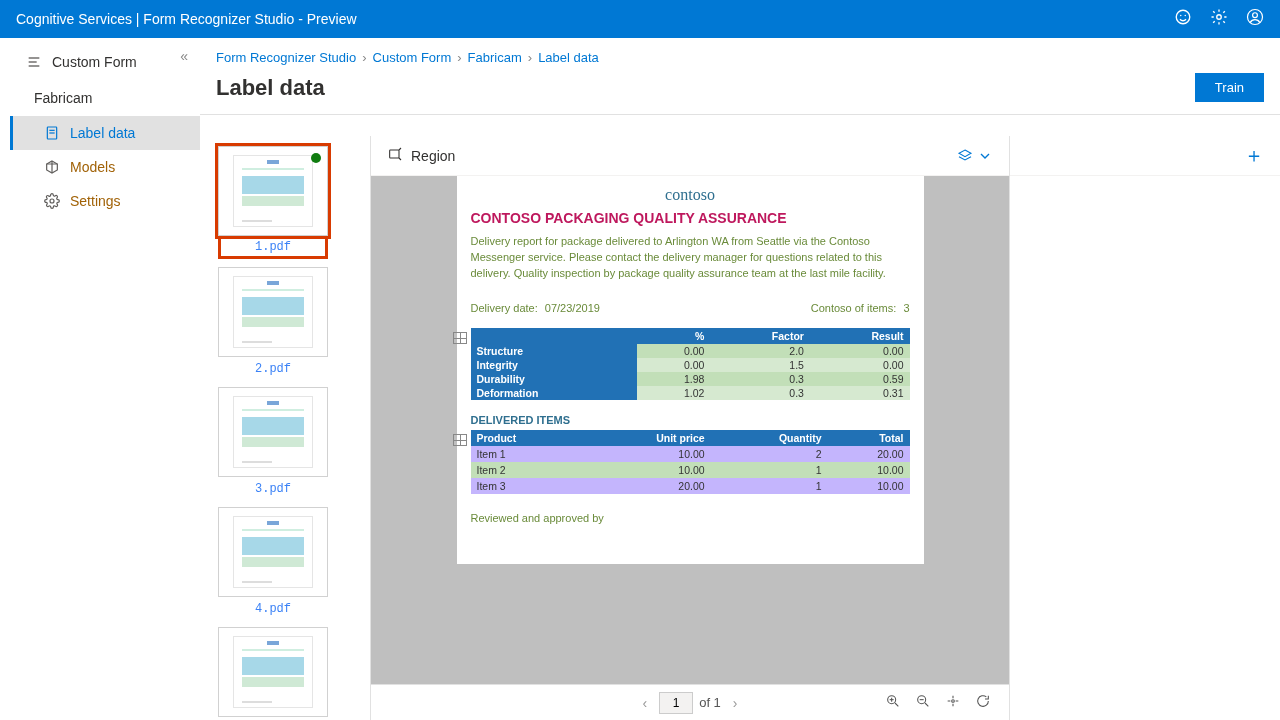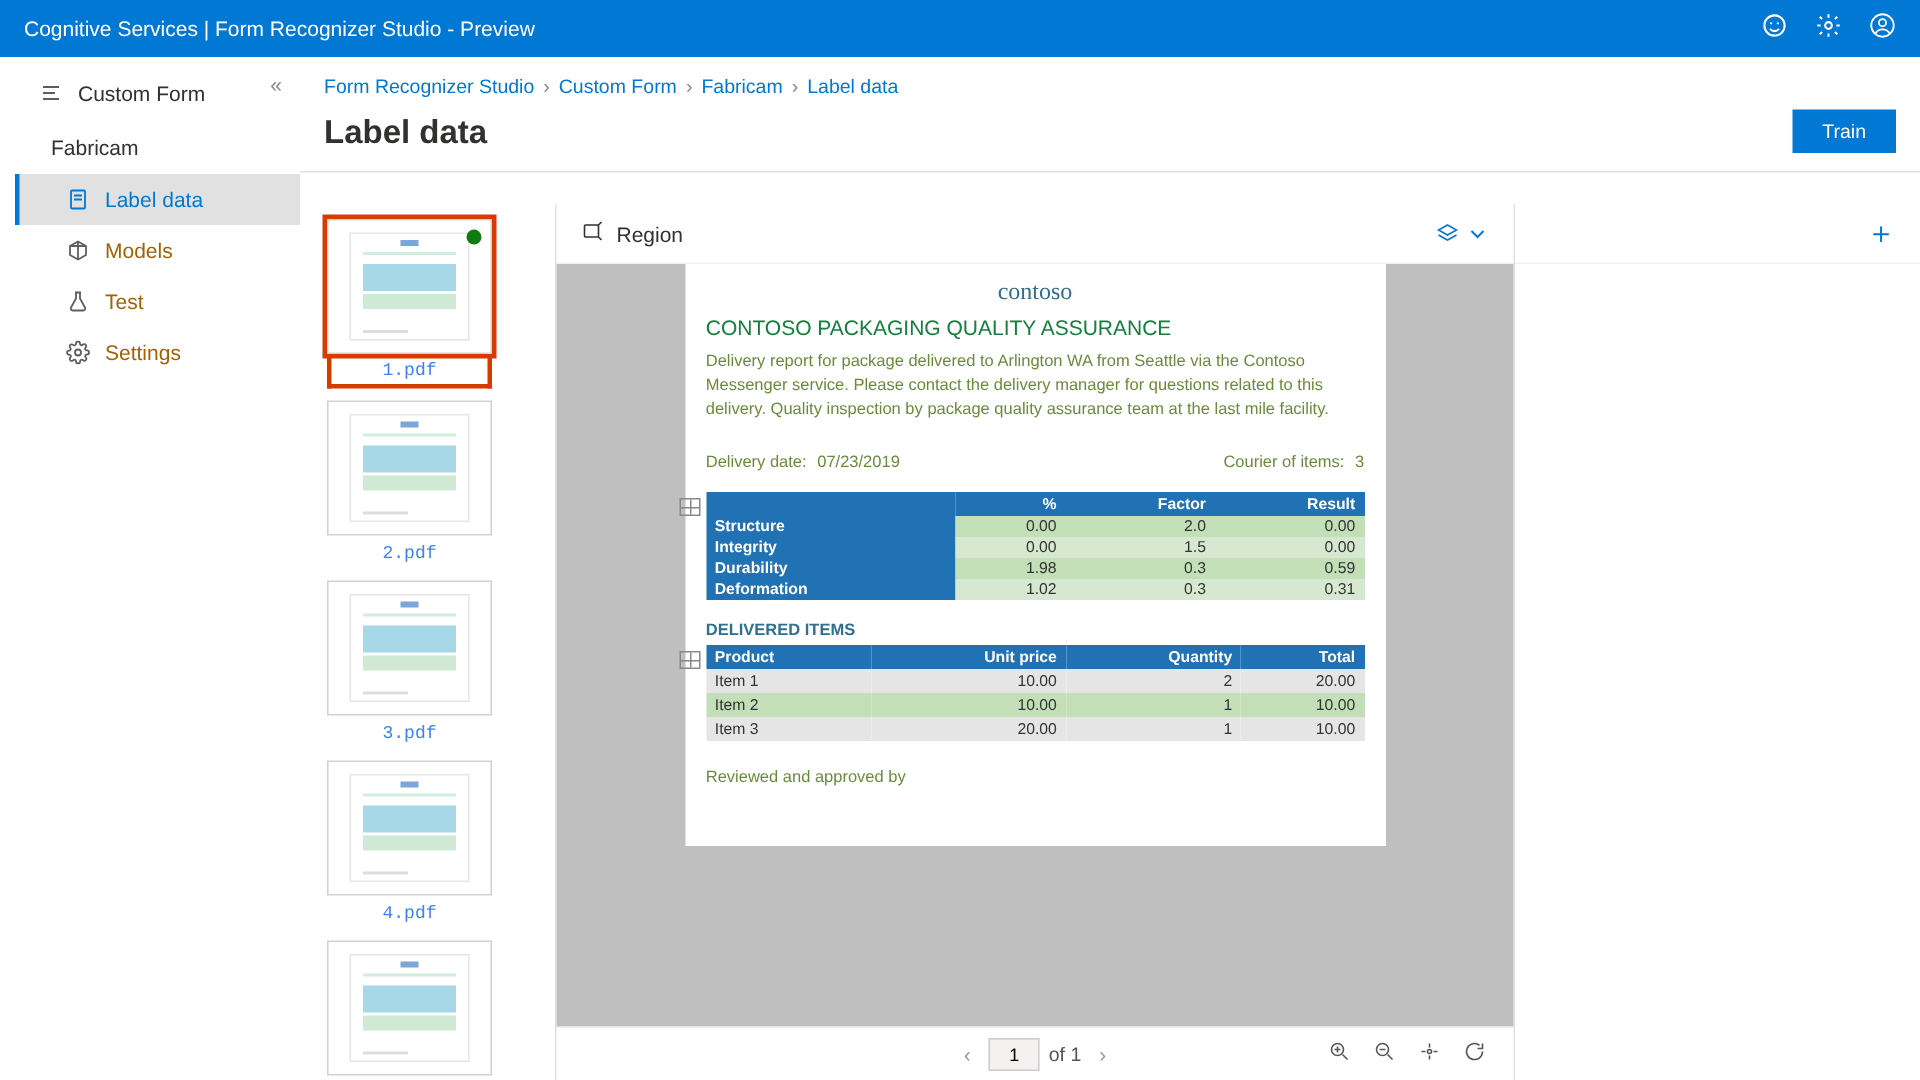--- a/index.html
+++ b/index.html
@@ -48,39 +48,39 @@
 .thumbwrap.selected .thumbname { border-left:3px solid #d83b01; border-right:3px solid #d83b01; border-bottom:3px solid #d83b01; margin-top:-1px;}
 
 .doc-col { flex:1; display:flex; flex-direction:column; border-left:1px solid #e1e1e1; border-right:1px solid #e1e1e1;}
 .doc-toolbar { height:40px; display:flex; align-items:center; padding:0 16px; font-size:14px; color:#323130; gap:8px; border-bottom:1px solid #f3f2f1;}
 .doc-toolbar .spacer { flex:1; }
 .doc-toolbar svg { width:16px; height:16px;}
 .layers { color:#0078d4; display:flex; align-items:center; gap:4px;}
 .doc-viewer { flex:1; overflow:auto; background:#bfbfbf; padding:0; display:flex; justify-content:center; align-items:flex-start;}
 .doc-page { width:467px; background:#fff; margin:0; padding:10px 14px 40px; font-family:Calibri,Arial,sans-serif;}
 .brand { text-align:center; color:#2f6f8f; font-size:16px; font-family:Georgia,serif; letter-spacing:0px;}
-.doc-h1 { color:#15803d; font-size:14px; font-weight:400; margin:6px 0 8px;}
+.doc-h1 { color:#be185d; font-size:14px; font-weight:700; margin:6px 0 8px;}
 .doc-desc { color:#6a8b3a; font-size:11px; line-height:1.45; margin-bottom:20px;}
 .doc-row { display:flex; font-size:11px; color:#6a8b3a; margin-bottom:14px; }
 .doc-row .lab { width:78px; }
 .doc-row .val { color:#333; font-weight:700;}
 .doc-row .val2 { color:#6a8b3a; margin-left:4px;}
 .doc-row.spread { justify-content:space-between;}
 .sec-h { color:#2f6f8f; font-size:11px; font-weight:700; margin-bottom:4px;}
 .tbl-icon { position:absolute; margin-left:-18px; margin-top:4px; width:14px; height:12px; border:1px solid #888;}
 .tbl-icon::before,.tbl-icon::after{content:"";position:absolute;background:#888;}
 .tbl-icon::before{left:0;right:0;top:50%;height:1px;}
 .tbl-icon::after{top:0;bottom:0;left:50%;width:1px;}
 table.doctable { width:100%; border-collapse:collapse; font-size:10.5px; color:#333; margin-bottom:14px;}
 table.doctable th { background:#2171b5; color:#fff; font-weight:700; padding:2px 6px; text-align:right;}
 table.doctable th:first-child { text-align:left;}
 table.doctable tr.metric td:first-child { background:#2171b5; color:#fff; font-weight:700; text-align:left; padding:1px 6px;}
 table.doctable tr.metric td { background:#d6e9d0; text-align:right; padding:1px 6px;}
 table.doctable tr.metric:nth-child(even) td:not(:first-child){ background:#c2dfb8;}
-table.doctable.items tr td { background:#e5e5e5; padding:2px 6px; text-align:right;}
+table.doctable.items tr td { background:#c4b5fd; padding:2px 6px; text-align:right;}
 table.doctable.items tr td:first-child{ text-align:left;}
 table.doctable.items tr:nth-child(odd) td{ background:#c2dfb8;}
 .doc-footnote { font-size:11px; color:#6a8b3a; margin-top:18px;}
 
 .doc-pager { height:36px; border-top:1px solid #e1e1e1; display:flex; align-items:center; justify-content:center; gap:6px; font-size:13px; color:#555; position:relative;}
 .doc-pager input { width:34px; height:22px; text-align:center; background:#f3f2f1; border:1px solid #ccc; font-size:12px;}
 .pager-tools { position:absolute; right:18px; display:flex; gap:14px; color:#555;}
 .pager-tools svg { width:16px; height:16px;}
 .chev { font-size:14px; color:#999; padding:0 6px; cursor:pointer;}
 
@@ -133,26 +133,20 @@
   </div>
   <div class="item">
     <svg viewBox="0 0 24 24" stroke-width="1.8">
         <path d="M12 3l8 4.5v9L12 21l-8-4.5v-9z"></path>
         <path d="M12 3v18M4 7.5l16 0"></path>
       </svg>
     <span>Models</span>
   </div>
   <div class="item">
     <svg viewBox="0 0 24 24" stroke-width="1.8">
-        <path d="M9 3h6M10 3v6l-5 9a2 2 0 0 0 1.8 3h10.4a2 2 0 0 0 1.8-3l-5-9V3"></path>
-      </svg>
-    <span>Test</span>
-  </div>
-  <div class="item">
-    <svg viewBox="0 0 24 24" stroke-width="1.8">
         <circle cx="12" cy="12" r="3"></circle>
         <path d="M19.4 15a1.65 1.65 0 0 0 .33 1.82l.06.06a2 2 0 1 1-2.83 2.83l-.06-.06a1.65 1.65 0 0 0-1.82-.33 1.65 1.65 0 0 0-1 1.51V21a2 2 0 1 1-4 0v-.09a1.65 1.65 0 0 0-1-1.51 1.65 1.65 0 0 0-1.82.33l-.06.06a2 2 0 1 1-2.83-2.83l.06-.06a1.65 1.65 0 0 0 .33-1.82 1.65 1.65 0 0 0-1.51-1H3a2 2 0 1 1 0-4h.09a1.65 1.65 0 0 0 1.51-1 1.65 1.65 0 0 0-.33-1.82l-.06-.06a2 2 0 1 1 2.83-2.83l.06.06a1.65 1.65 0 0 0 1.82.33h0a1.65 1.65 0 0 0 1-1.51V3a2 2 0 1 1 4 0v.09a1.65 1.65 0 0 0 1 1.51h0a1.65 1.65 0 0 0 1.82-.33l.06-.06a2 2 0 1 1 2.83 2.83l-.06.06a1.65 1.65 0 0 0-.33 1.82v0a1.65 1.65 0 0 0 1.51 1H21a2 2 0 1 1 0 4h-.09a1.65 1.65 0 0 0-1.51 1z"></path>
       </svg>
     <span>Settings</span>
   </div>
 </div>
 
 <div class="main">
   <div class="breadcrumb">
     <a href="#">Form Recognizer Studio</a>
@@ -252,21 +246,21 @@
             </svg>
         </span>
       </div>
       <div class="doc-viewer">
         <div class="doc-page">
           <div class="brand">contoso</div>
           <div class="doc-h1">CONTOSO PACKAGING QUALITY ASSURANCE</div>
           <div class="doc-desc">Delivery report for package delivered to Arlington WA from Seattle via the Contoso Messenger service. Please contact the delivery manager for questions related to this delivery. Quality inspection by package quality assurance team at the last mile facility.</div>
           <div class="doc-row spread">
             <span><span>Delivery date:</span> <span class="val2">07/23/2019</span></span>
-            <span><span>Courier of items:</span> <span class="val2">3</span></span>
+            <span><span>Contoso of items:</span> <span class="val2">3</span></span>
           </div>
           <div style="position:relative">
             <div class="tbl-icon"></div>
             <table class="doctable">
               <tbody>
                   <tr>
                     <th></th>
                     <th>%</th>
                     <th>Factor</th>
                     <th>Result</th>

